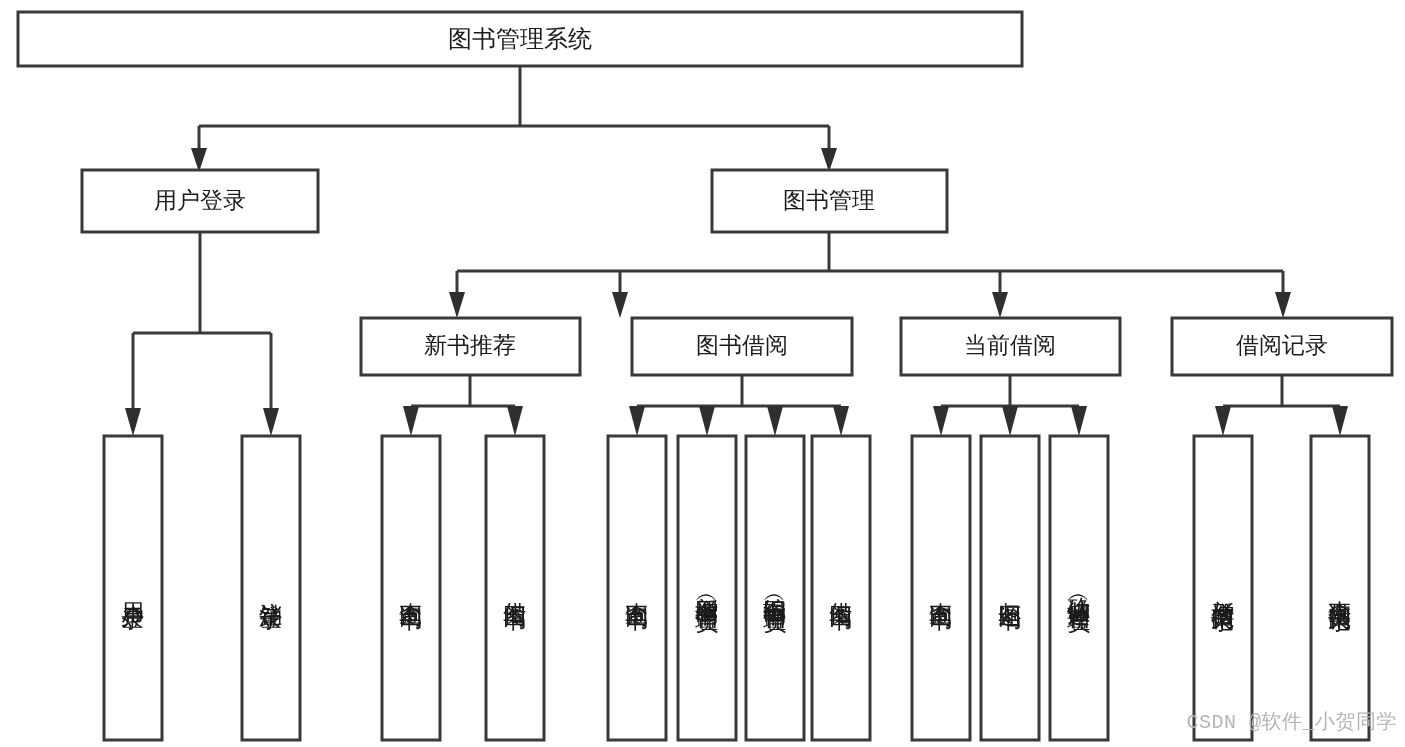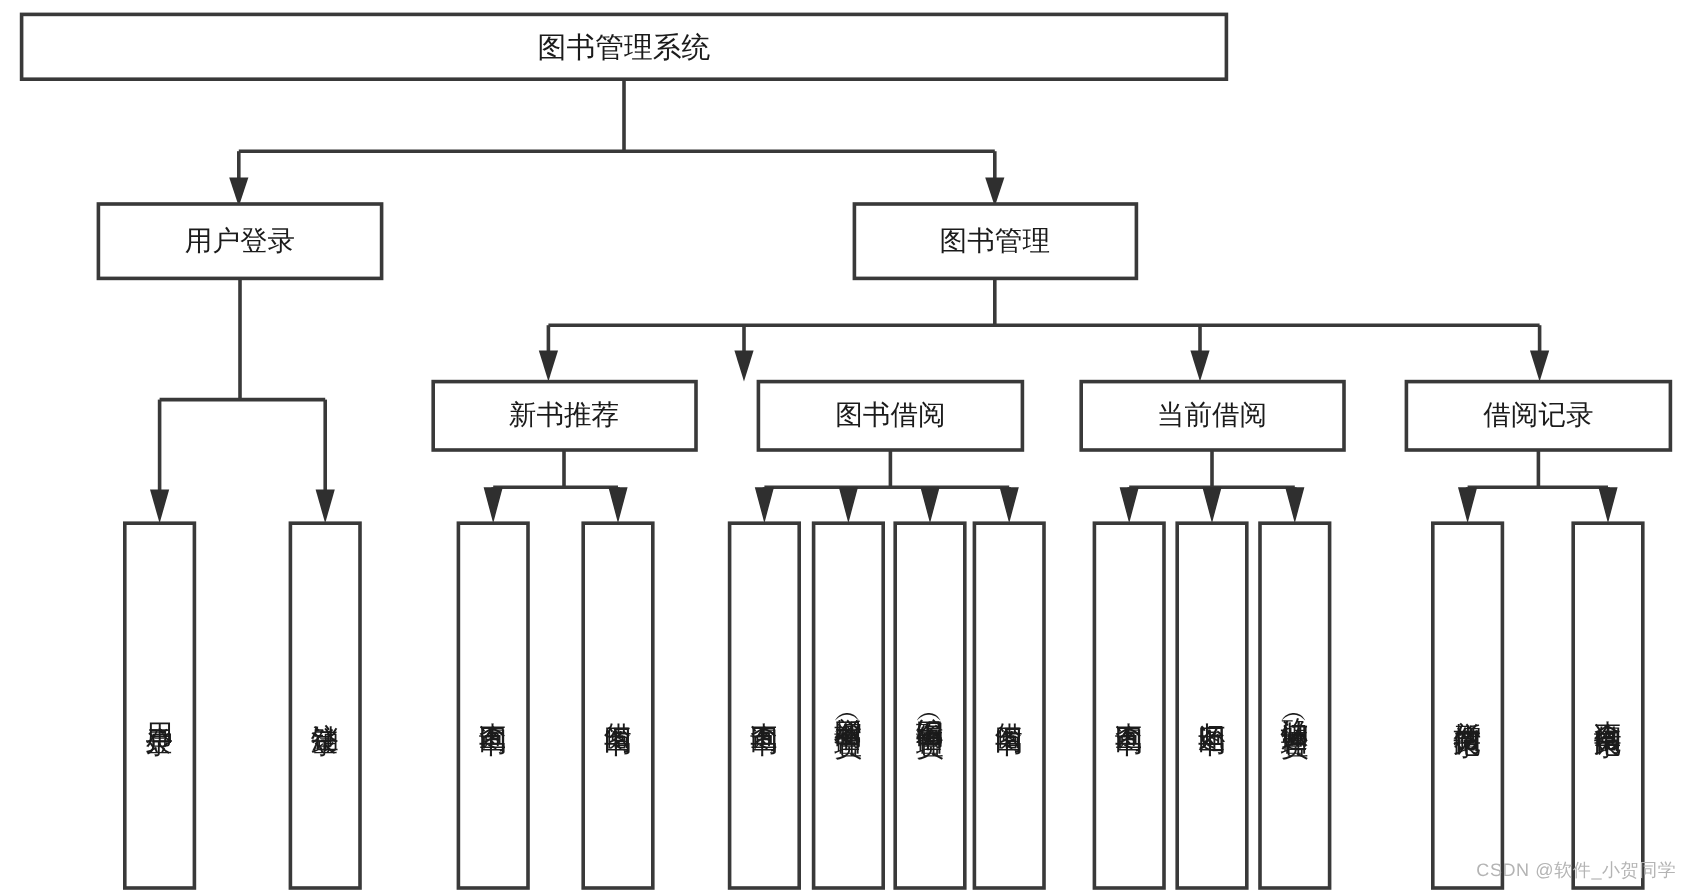--- a/index.html
+++ b/index.html
@@ -68,22 +68,22 @@
     align-items: center;
     justify-content: center;
     text-align: center;
     white-space: nowrap;
     pointer-events: none;
   }
   .watermark {
     position: absolute;
     right: 8px;
     bottom: 6px;
-    font-family: Liberation Sans, sans-serif;
-    font-size: 15px;
+    font-family: Liberation Mono, monospace;
+    font-size: 20px;
     color: #b4b4b4;
     letter-spacing: 0.5px;
     white-space: nowrap;
   }
 </style>
 </head>
 <body>
 
 <div id="diagram-root">
 

